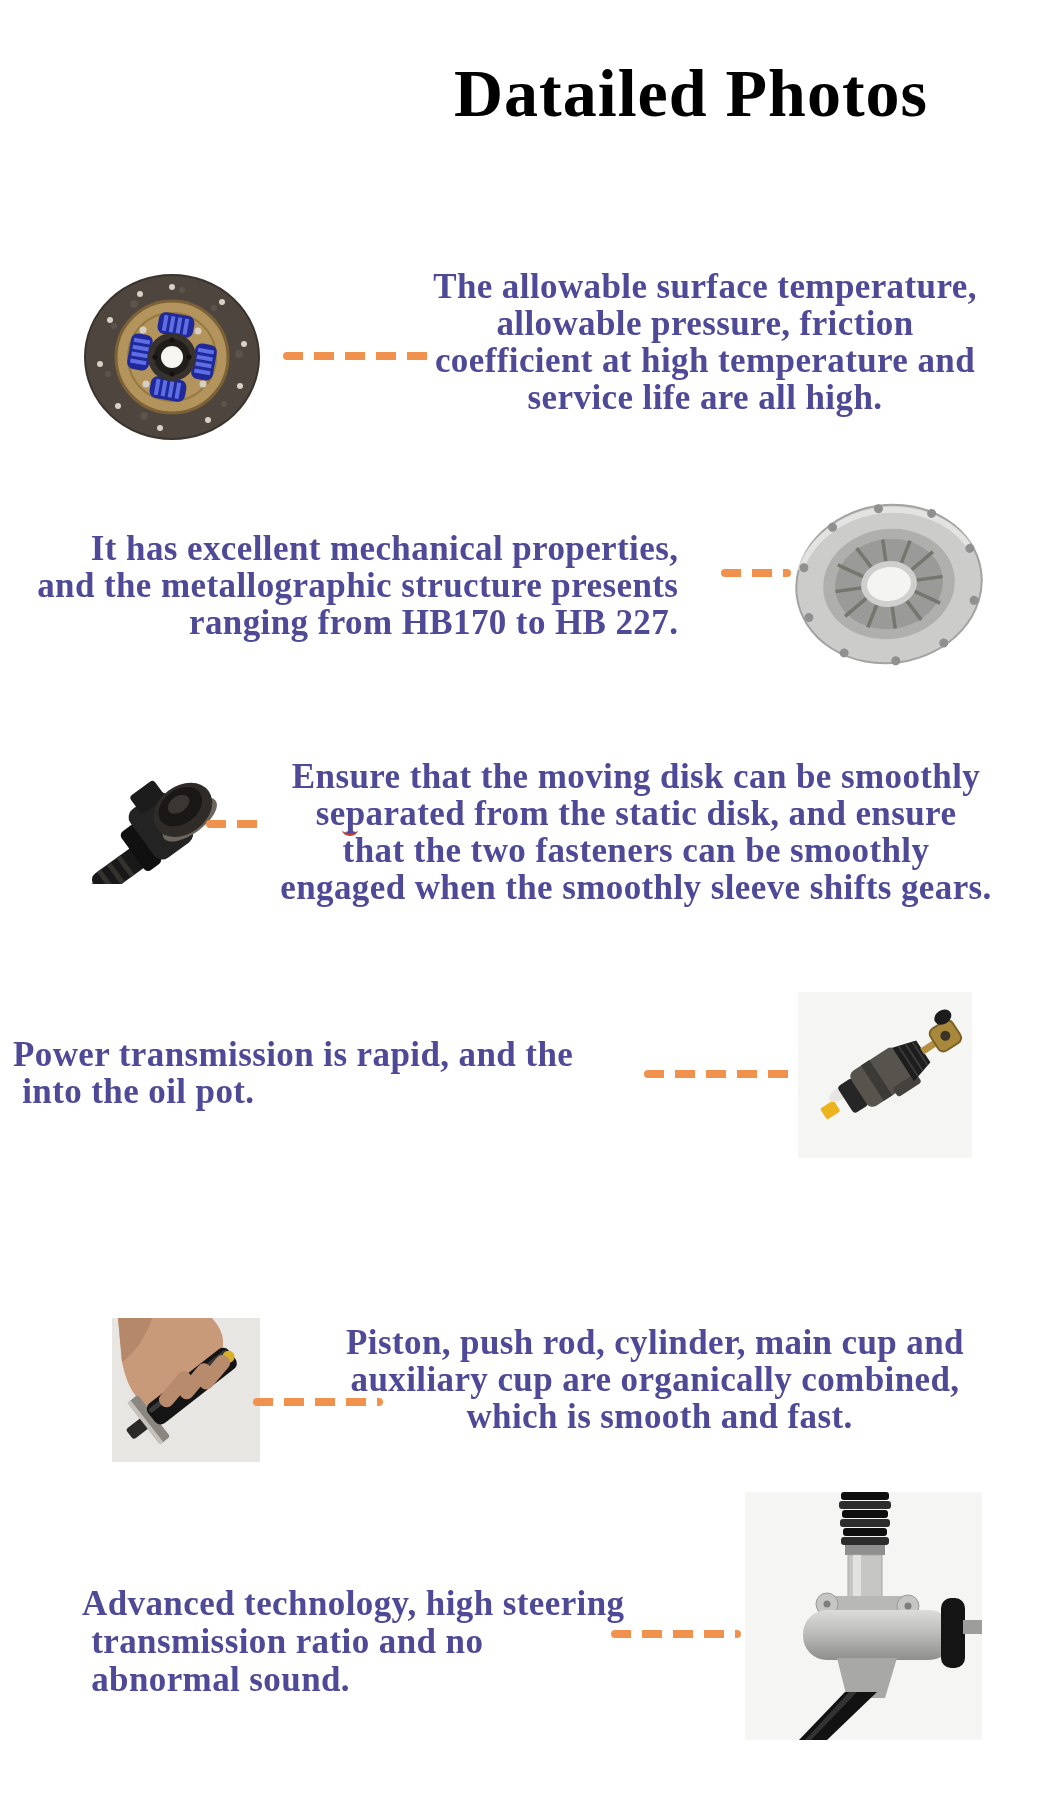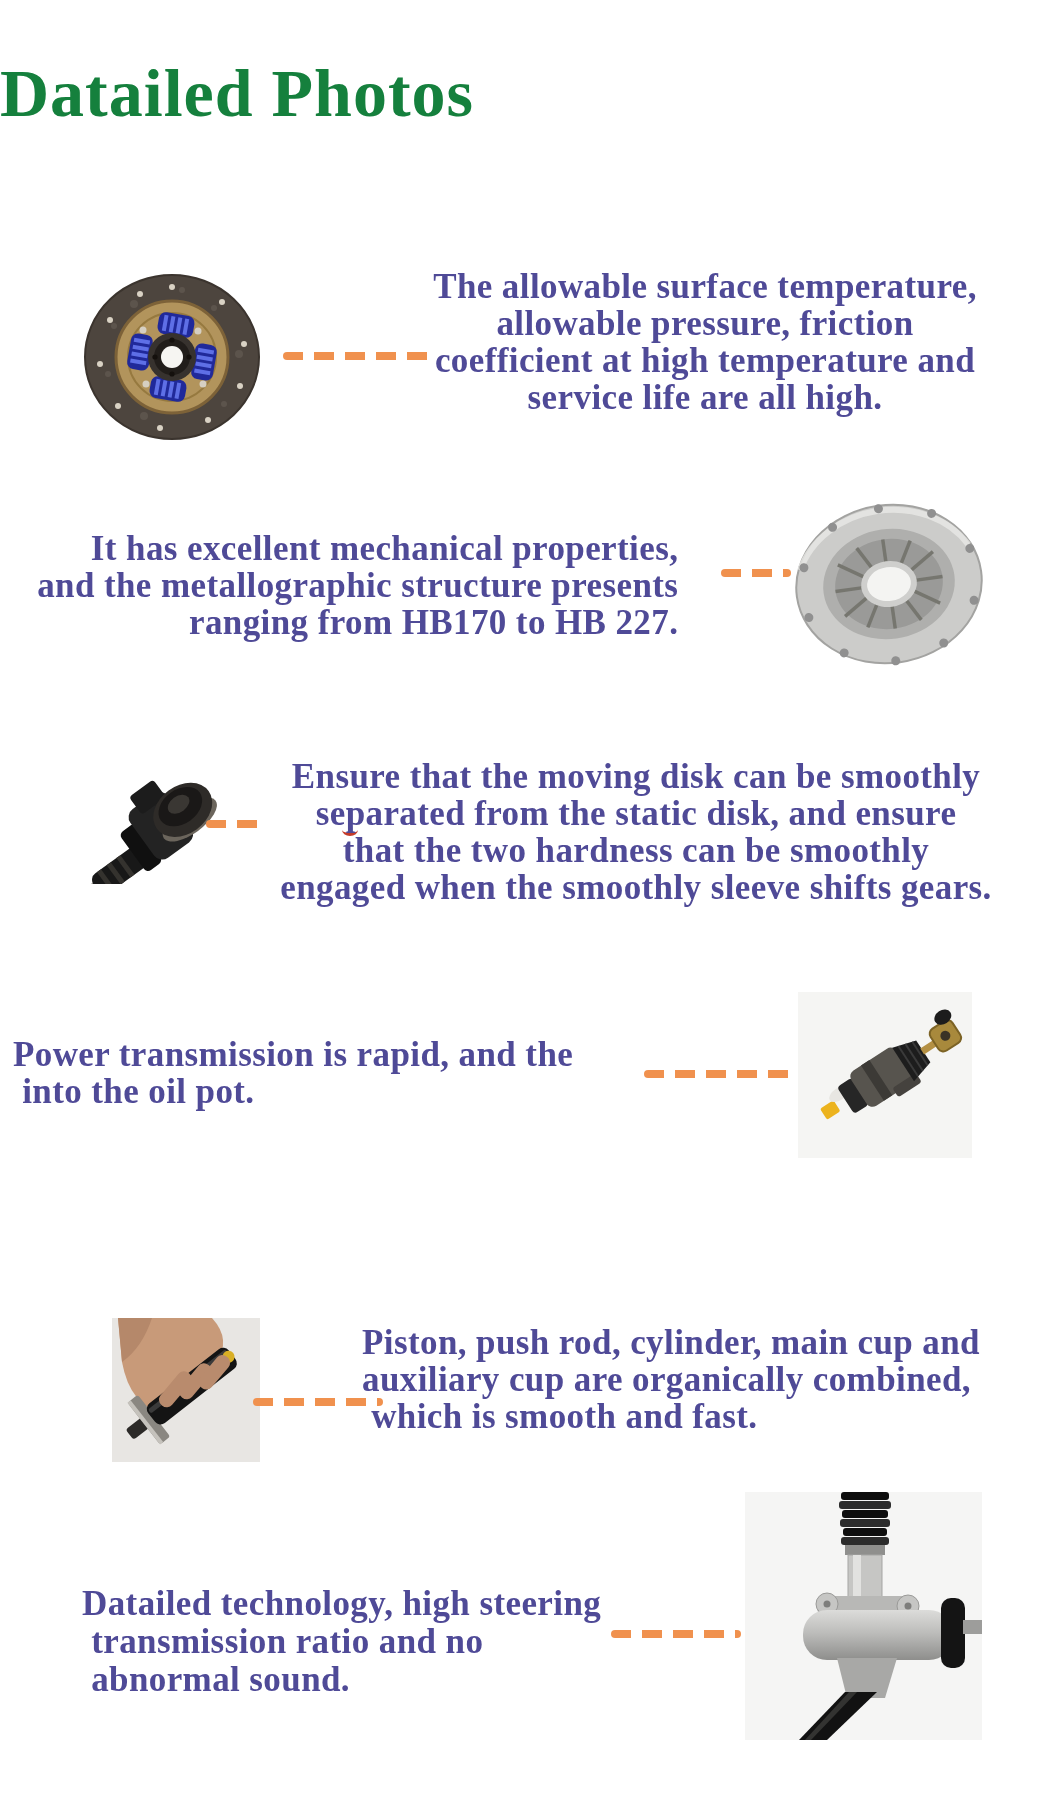--- a/index.html
+++ b/index.html
@@ -1,19 +1,19 @@
 <!DOCTYPE html>
 <html><head>
 <meta charset="utf-8">
 <style>
   html,body{margin:0;padding:0;background:#ffffff;}
   .page{position:relative;width:1060px;height:1800px;background:#ffffff;overflow:hidden;
         font-family:"Liberation Serif","DejaVu Serif",serif;}
-  .title{position:absolute;top:54px;left:0;width:928px;text-align:left;
-         font-size:68px;font-weight:700;color:#15803d;letter-spacing:1px;white-space:pre;}
+  .title{position:absolute;top:54px;left:0;width:928px;text-align:right;
+         font-size:68px;font-weight:700;color:#000000;letter-spacing:1px;white-space:pre;}
   .para{position:absolute;color:#4F4A97;font-size:35px;line-height:37px;letter-spacing:.4px;}
   .para .line{white-space:pre;font-weight:bold;}
   .para.center{text-align:center;}
   .para.lh38{line-height:38px;}
   .dash{position:absolute;height:8px;border-radius:4px;
         background:repeating-linear-gradient(90deg,#F0914E 0 20px,transparent 20px 31px);}
   .photo{position:absolute;}
   .photo svg{display:block;}
   .photobox{position:absolute;background:#F5F5F3;}
   .redmark{position:absolute;width:16px;height:9px;border-bottom:3px solid #C43B2A;border-radius:50%;}
@@ -180,21 +180,21 @@
         <ellipse cx="128" cy="66" rx="24" ry="17" fill="#1A1817"></ellipse>
         <ellipse cx="128" cy="63" rx="12" ry="8" fill="#3A3733"></ellipse>
       </g>
     </svg>
   </div>
   <div class="dash" style="left:206px;top:820px;width:58px;"></div>
   <div class="redmark" style="left:342px;top:824px;"></div>
   <div class="para center" style="left:231px;top:758px;width:810px;">
     <div class="line">Ensure that the moving disk can be smoothly</div>
     <div class="line">separated from the static disk, and ensure</div>
-    <div class="line">that the two hardness can be smoothly</div>
+    <div class="line">that the two fasteners can be smoothly</div>
     <div class="line">engaged when the smoothly sleeve shifts gears.</div>
   </div>
 
   <div class="para" style="left:13px;top:1036px;">
     <div class="line">Power transmission is rapid, and the</div>
     <div class="line"> into the oil pot.</div>
   </div>
   <div class="dash" style="left:644px;top:1070px;width:154px;"></div>
   <div class="photobox" style="left:798px;top:992px;width:174px;height:166px;">
     <svg width="174" height="166" viewBox="0 0 174 166">
@@ -232,28 +232,28 @@
         <circle cx="128" cy="72" r="6" fill="#D9AF25"></circle>
       </g>
       <g fill="#B98B6D">
         <rect x="56" y="50" width="15" height="42" rx="7" transform="rotate(40 63 71)"></rect>
         <rect x="76" y="42" width="15" height="42" rx="7" transform="rotate(40 83 63)"></rect>
         <rect x="95" y="34" width="15" height="40" rx="7" transform="rotate(40 102 54)"></rect>
       </g>
     </svg>
   </div>
   <div class="dash" style="left:253px;top:1398px;width:130px;"></div>
-  <div class="para" style="left:362px;top:1324px;">
+  <div class="para" style="left:346px;top:1324px;text-align:center;">
     <div class="line">Piston, push rod, cylinder, main cup and</div>
     <div class="line">auxiliary cup are organically combined,</div>
     <div class="line"> which is smooth and fast.</div>
   </div>
 
   <div class="para lh38" style="left:82px;top:1585px;">
-    <div class="line">Datailed technology, high steering</div>
+    <div class="line">Advanced technology, high steering</div>
     <div class="line"> transmission ratio and no</div>
     <div class="line"> abnormal sound.</div>
   </div>
   <div class="dash" style="left:611px;top:1630px;width:130px;"></div>
   <div class="photobox" style="left:745px;top:1492px;width:237px;height:248px;background:#F5F5F4;">
     <svg width="237" height="248" viewBox="0 0 237 248">
       <defs>
         <linearGradient id="steelV" x1="0" y1="0" x2="0" y2="1">
           <stop offset="0" stop-color="#DCDCDA"></stop>
             <stop offset="0.45" stop-color="#BDBDBB"></stop>

